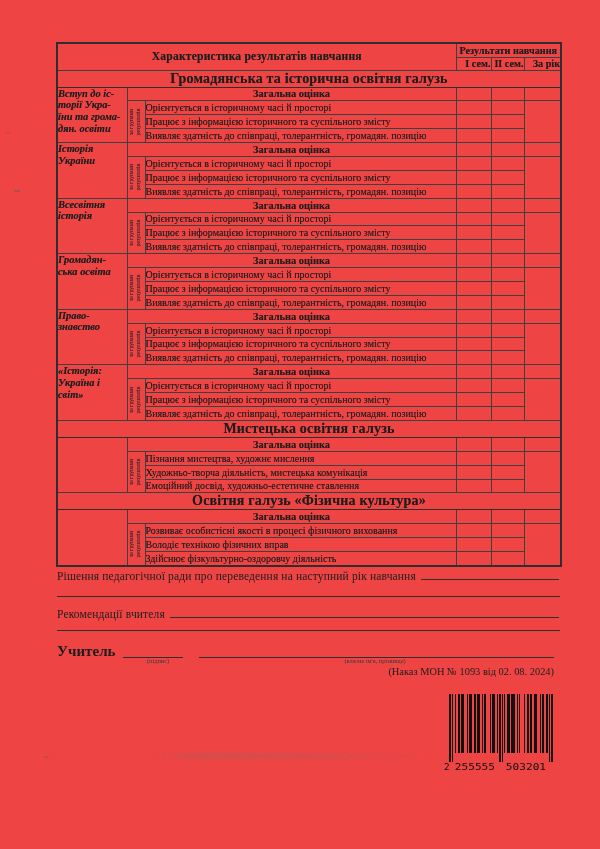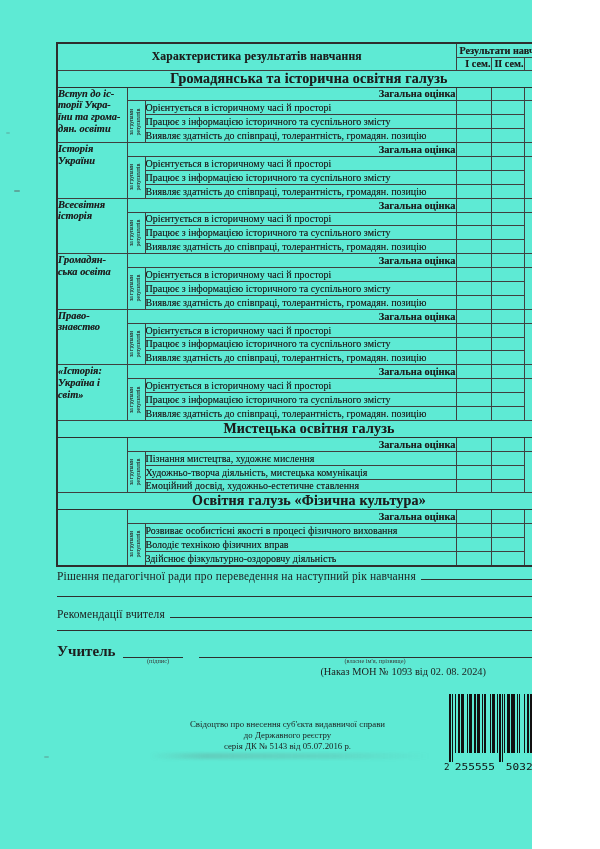--- a/index.html
+++ b/index.html
@@ -1,18 +1,18 @@
 <!DOCTYPE html>
 <html><head>
 <meta charset="utf-8">
 <style>
   html,body{margin:0;padding:0;}
   .page{
-    position:relative;width:532px;height:849px;overflow:hidden;
-    background:#5eead4;
+    position:relative;width:600px;height:849px;overflow:hidden;
+    background:#ef4444;
     font-family:"Liberation Serif","DejaVu Serif",serif;
     color:#1d1d1d;
   }
   .page *{box-sizing:border-box;}
 
   
   table.main{
     position:absolute;left:56px;top:42px;width:504px;
     border-collapse:collapse;table-layout:fixed;
     border:2px solid #2e2e2e;
@@ -26,21 +26,21 @@
   td.sem{font-weight:bold;font-size:10.2px;text-align:right;height:13px;}
   tr.sect-tr td{
     font-weight:bold;font-size:14px;text-align:center;height:15px;
     border-top:1.5px solid #2e2e2e;border-bottom:1.5px solid #2e2e2e;letter-spacing:.2px;
   }
   tr.dr{height:13.9px;}
   td.subject{
     font-weight:bold;font-size:10.4px;line-height:11.7px;vertical-align:top;
     padding:1px 1px 0 2px;white-space:pre-line;font-style:italic;
   }
-  td.general{font-weight:bold;font-size:10.4px;text-align:right;margin-top:20px;}
+  td.general{font-weight:bold;font-size:10.4px;text-align:center;margin-top:20px;}
   td.crit{font-size:10px;line-height:11px;padding-left:3px;white-space:nowrap;}
   td.rot{position:relative;}
   td.rot div{
     position:absolute;left:50%;top:50%;width:42px;height:16px;
     transform:translate(-50%,-50%) rotate(-90deg);
     font-size:5.6px;line-height:7px;text-align:center;color:#2c2c2c;white-space:normal;
   }
   td.g{background:transparent;}
 
   
@@ -337,25 +337,20 @@
     <span class="nm"></span>
   </div>
   <div class="cap" style="left:118px;top:657px;width:80px">(підпис)</div>
   <div class="cap" style="left:250px;top:657px;width:250px">(власне ім'я, прізвище)</div>
 
   <div class="order-note">(Наказ МОН № 1093 від 02. 08. 2024)</div>
 
   <div class="imprint">
   </div>
 
-  <div class="certificate">
-    <div>Свідоцтво про внесення суб'єкта видавничої справи</div>
-    <div>до Державного реєстру</div>
-    <div>серія ДК № 5143 від 05.07.2016 р.</div>
-  </div>
   <div class="smudge"></div>
 
   <div class="speck" style="left:14px;top:190px;width:6px;height:2px"></div>
   <div class="speck" style="left:44px;top:756px;width:5px;height:1.5px;opacity:.6"></div>
   <div class="speck" style="left:6px;top:132px;width:4px;height:1.5px;opacity:.5"></div>
 
   <div class="barcode" id="barcode"><svg width="114" height="79" viewBox="0 0 105 72" shape-rendering="crispEdges">
         <rect x="5" y="0" width="1.05" height="62" fill="#111"></rect>
         <rect x="7" y="0" width="1.05" height="62" fill="#111"></rect>
         <rect x="10" y="0" width="1.05" height="54" fill="#111"></rect>

